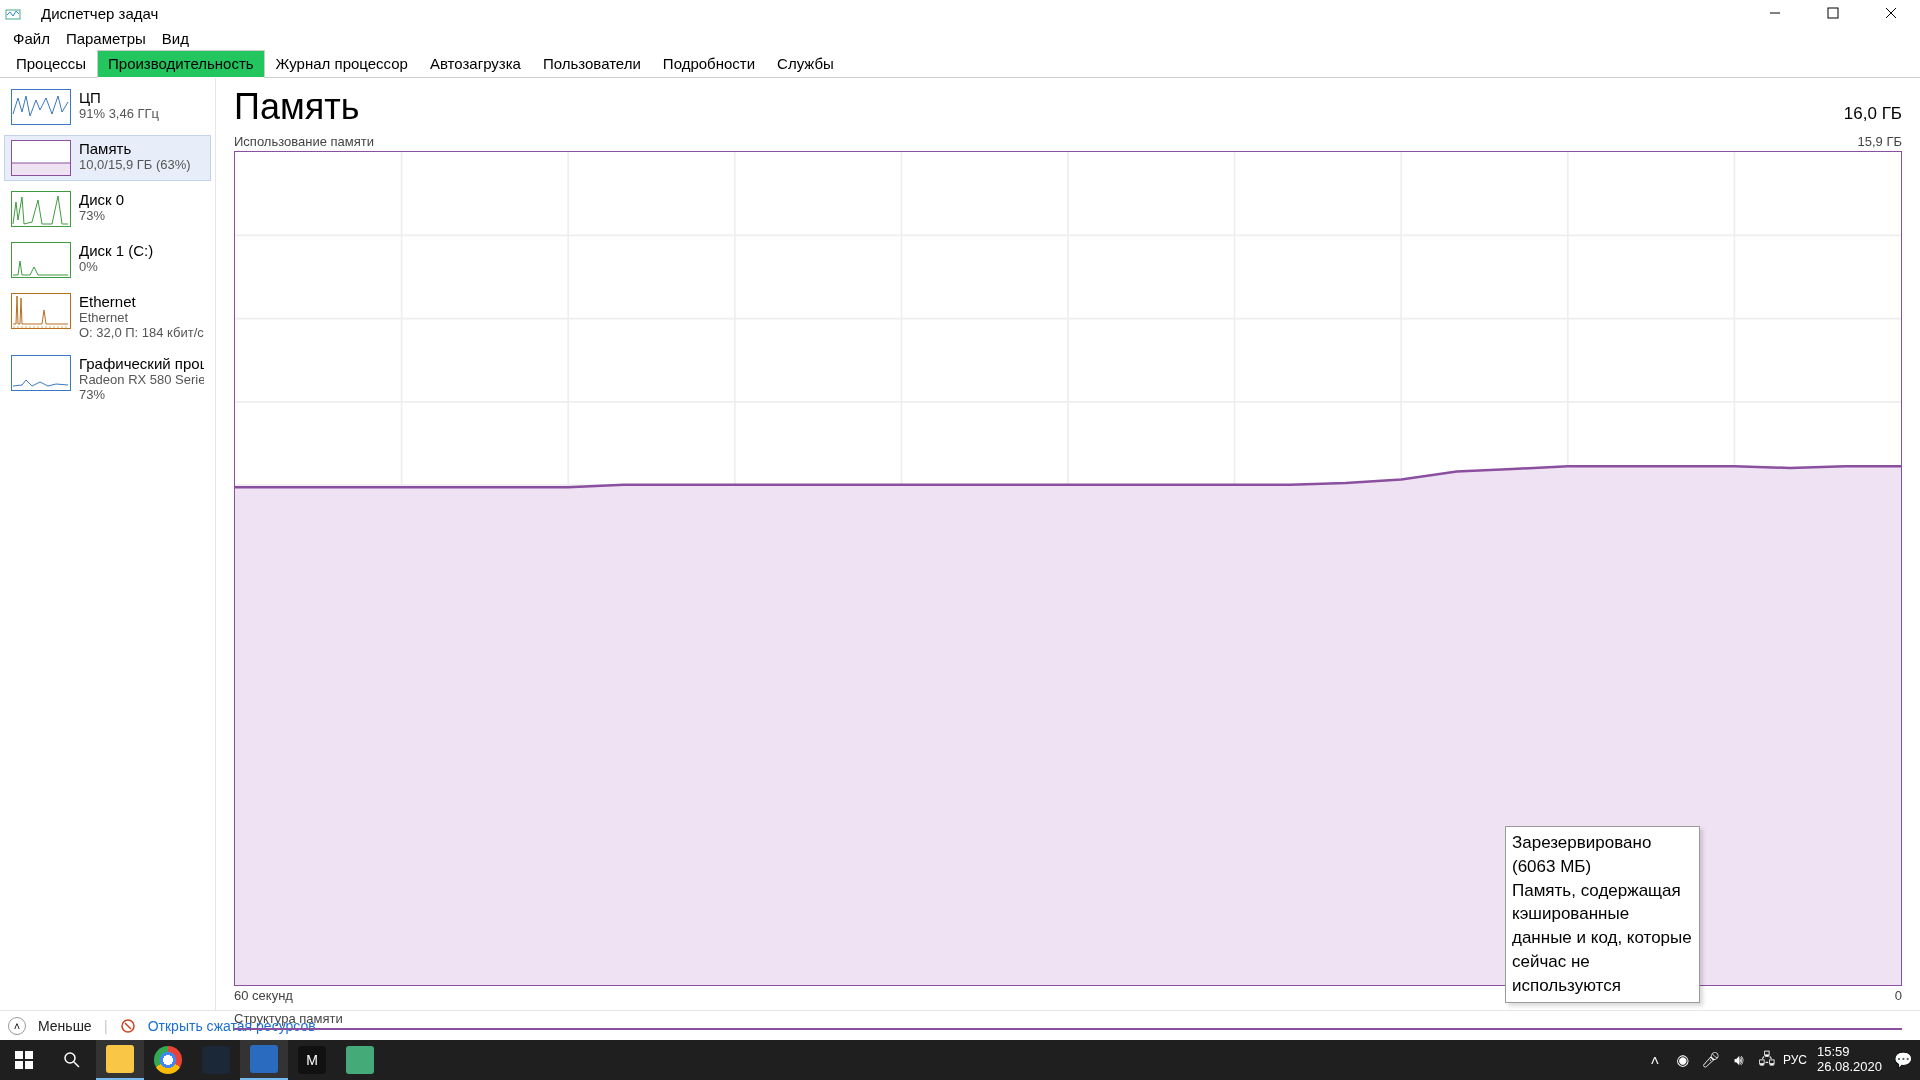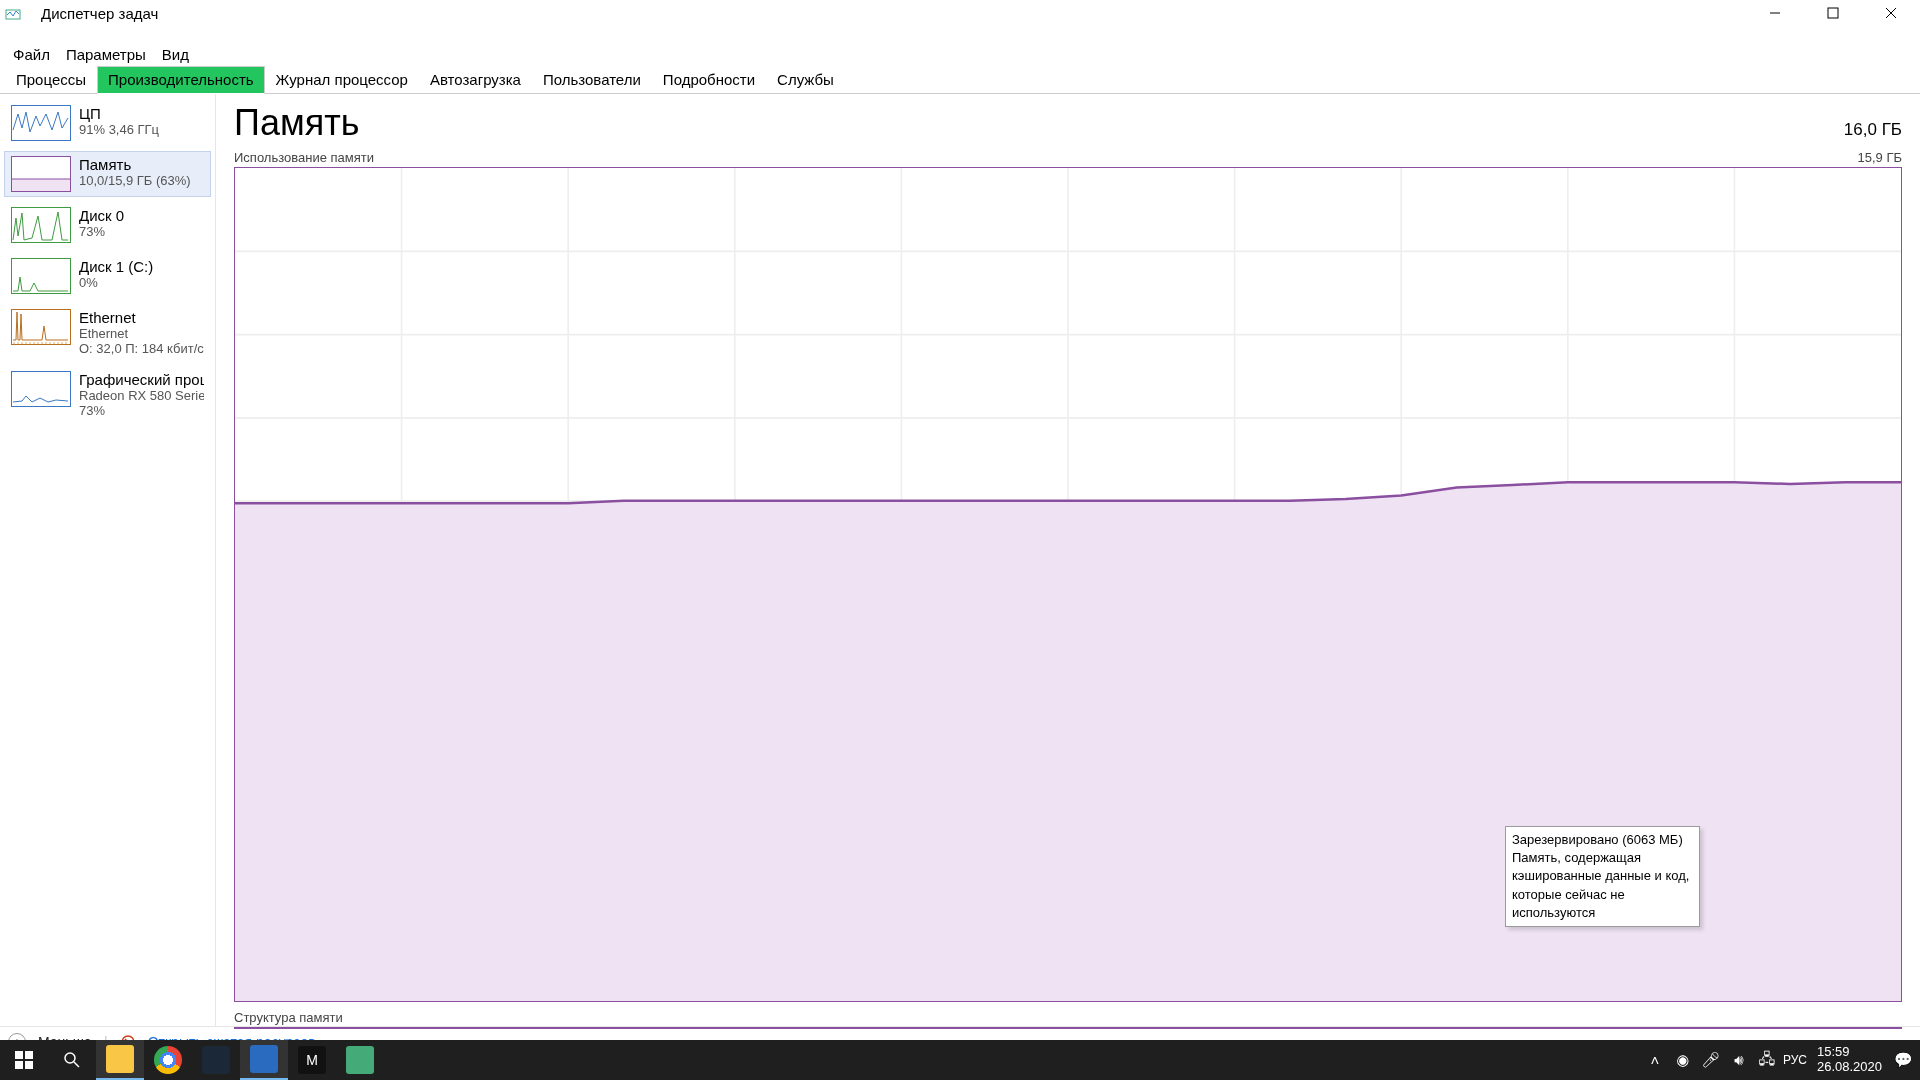--- a/index.html
+++ b/index.html
@@ -6,21 +6,21 @@
 body { width: 1920px; height: 1080px; background: #fff; overflow: hidden; font-size: 15.5px; color: #000; }
 
 
 .titlebar { height: 26px; display: flex; align-items: center; justify-content: space-between; padding: 0 0 0 5px; }
 .titlebar-left { display: flex; align-items: center; gap: 20px; }
 .titlebar-title { font-size: 15px; }
 .titlebar-btns { display: flex; }
 .titlebar-btn { width: 58px; height: 26px; display: flex; align-items: center; justify-content: center; cursor: pointer; }
 
 
-.menubar { height: 24px; display: flex; align-items: center; padding: 0 5px; margin-top: 16px; }
+.menubar { height: 24px; display: flex; align-items: center; padding: 0 5px; }
 .menubar-item { padding: 3px 8px; font-size: 15px; cursor: pointer; }
 
 
 .tabs { height: 28px; border-bottom: 1px solid #ccc; display: flex; align-items: flex-end; padding: 0 5px; }
 .tab { padding: 4px 10px 5px 10px; font-size: 15px; border: 1px solid transparent; cursor: pointer; position: relative; bottom: -1px; }
 .tab.active { border: 1px solid #ccc; border-bottom: 1px solid #fff; background: #22c55e; }
 
 
 .main { display: flex; height: calc(100% - 26px - 24px - 28px - 30px - 40px); }
 
@@ -48,21 +48,21 @@
 .stats { display: flex; gap: 30px; margin-top: 18px; }
 .stats-col { display: flex; flex-direction: column; gap: 12px; }
 .stat-label { font-size: 13px; color: #444; }
 .stat-value { font-size: 27px; font-weight: 400; }
 .stats-small { display: flex; flex-direction: column; gap: 6px; font-size: 14px; }
 .stats-small-row { display: flex; }
 .stats-small-label { width: 180px; color: #444; }
 .stats-small-val { color: #000; }
 
 
-.tooltip { position: absolute; right: 220px; top: 826px; width: 195px; background: #fff; border: 1px solid #9b9b9b; padding: 4px 6px; font-size: 13px; line-height: 1.4; box-shadow: 3px 3px 4px rgba(0,0,0,0.15); }
+.tooltip { position: absolute; right: 220px; top: 826px; width: 195px; background: #fff; border: 1px solid #9b9b9b; padding: 4px 6px; font-size: 17px; line-height: 1.4; box-shadow: 3px 3px 4px rgba(0,0,0,0.15); }
 
 
 .bottombar { height: 30px; border-top: 1px solid #e6e6e6; display: flex; align-items: center; gap: 12px; padding: 0 8px; }
 .bottombar .chevron { width: 18px; height: 18px; border: 1px solid #999; border-radius: 50%; display: flex; align-items: center; justify-content: center; font-size: 11px; }
 .bottombar-text { font-size: 14px; color: #222; }
 .bottombar-sep { color: #ccc; }
 .bottombar-link { color: #1a6fd6; cursor: pointer; font-size: 14px; }
 
 
 .taskbar { position: absolute; bottom: 0; left: 0; right: 0; height: 40px; background: #1f1f1f; display: flex; align-items: center; color: #fff; }
@@ -226,20 +226,24 @@
           <line x1="0" y1="200" x2="1000" y2="200" stroke="#eee"></line>
           <line x1="0" y1="250" x2="1000" y2="250" stroke="#eee"></line>
           <line x1="0" y1="300" x2="1000" y2="300" stroke="#eee"></line>
           <line x1="0" y1="350" x2="1000" y2="350" stroke="#eee"></line>
           <line x1="0" y1="400" x2="1000" y2="400" stroke="#eee"></line>
           <line x1="0" y1="450" x2="1000" y2="450" stroke="#eee"></line>
           <path d="M 0,500 L 0,201.25786163522014 L 33.333333333333336,201.25786163522014 L 66.66666666666667,201.25786163522014 L 100,201.25786163522014 L 133.33333333333334,201.25786163522014 L 166.66666666666666,201.25786163522014 L 200,201.25786163522014 L 233.33333333333334,199.685534591195 L 266.6666666666667,199.685534591195 L 300,199.685534591195 L 333.3333333333333,199.685534591195 L 366.66666666666663,199.685534591195 L 400,199.685534591195 L 433.33333333333337,199.685534591195 L 466.6666666666667,199.685534591195 L 500,199.685534591195 L 533.3333333333334,199.685534591195 L 566.6666666666666,199.685534591195 L 600,199.685534591195 L 633.3333333333333,199.685534591195 L 666.6666666666666,198.74213836477986 L 700,196.54088050314465 L 733.3333333333333,191.82389937106916 L 766.6666666666667,190.25157232704402 L 800,188.67924528301887 L 833.3333333333334,188.67924528301887 L 866.6666666666667,188.67924528301887 L 900,188.67924528301887 L 933.3333333333334,189.62264150943395 L 966.6666666666666,188.67924528301887 L 1000,188.67924528301887 L 1000,500 Z" fill="#efe3f3"></path>
           <path d="M 0,201.25786163522014 L 33.333333333333336,201.25786163522014 L 66.66666666666667,201.25786163522014 L 100,201.25786163522014 L 133.33333333333334,201.25786163522014 L 166.66666666666666,201.25786163522014 L 200,201.25786163522014 L 233.33333333333334,199.685534591195 L 266.6666666666667,199.685534591195 L 300,199.685534591195 L 333.3333333333333,199.685534591195 L 366.66666666666663,199.685534591195 L 400,199.685534591195 L 433.33333333333337,199.685534591195 L 466.6666666666667,199.685534591195 L 500,199.685534591195 L 533.3333333333334,199.685534591195 L 566.6666666666666,199.685534591195 L 600,199.685534591195 L 633.3333333333333,199.685534591195 L 666.6666666666666,198.74213836477986 L 700,196.54088050314465 L 733.3333333333333,191.82389937106916 L 766.6666666666667,190.25157232704402 L 800,188.67924528301887 L 833.3333333333334,188.67924528301887 L 866.6666666666667,188.67924528301887 L 900,188.67924528301887 L 933.3333333333334,189.62264150943395 L 966.6666666666666,188.67924528301887 L 1000,188.67924528301887" fill="none" stroke="#8b4fa0" stroke-width="1.5"></path>
         </svg>
     </div>
+    <div class="chart-bottom-row">
+      <span>60 секунд</span>
+      <span>0</span>
+    </div>
     <div class="sub-label">Структура памяти</div>
     <div class="structure-box" id="structure-bar">
         <div style="width: 61.6352%; background: rgb(233, 217, 238); border-right: 1px solid rgb(139, 79, 160);"></div>
         <div style="width: 0.943396%; background: rgb(139, 79, 160); border-right: 1px solid rgb(139, 79, 160);"></div>
         <div style="width: 37.4214%; background: rgb(255, 255, 255);"></div>
       </div>
 
     <div class="stats">
       <div class="stats-col">
         <div>

